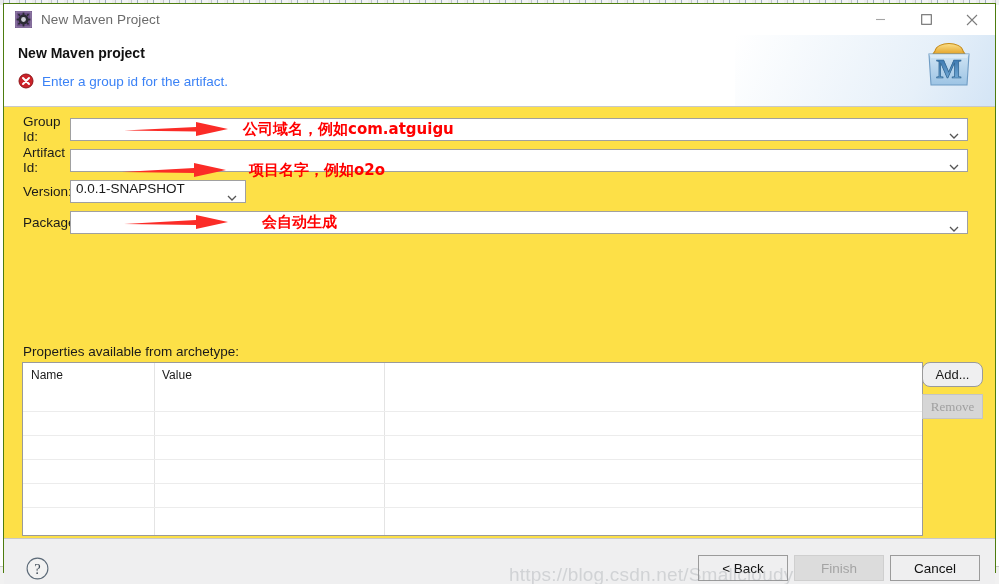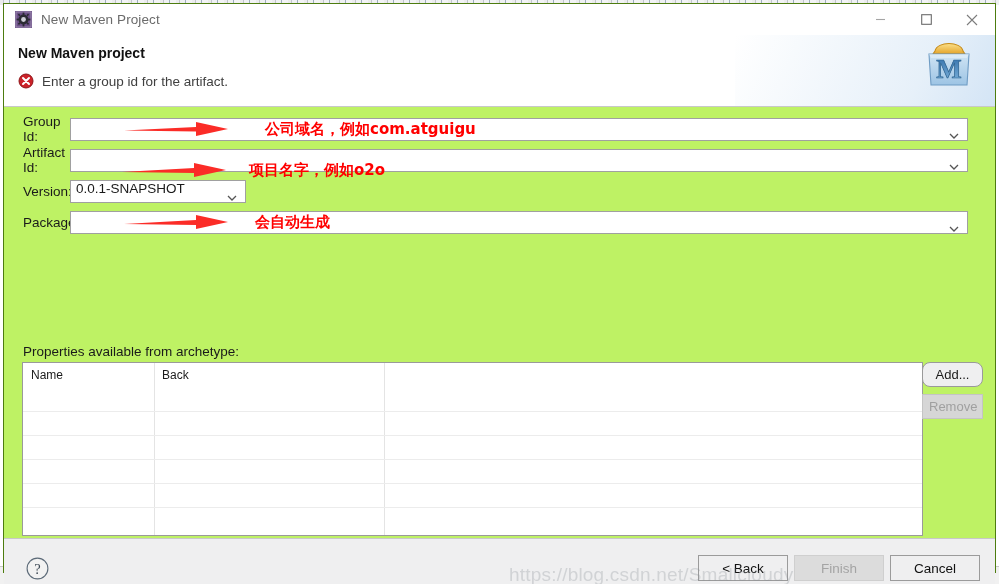--- a/index.html
+++ b/index.html
@@ -122,40 +122,40 @@
   .header-msg-row {
     position: absolute;
     left: 14px; top: 38px;
     display: flex;
     align-items: center;
     gap: 8px;
   }
   .err-icon { width: 16px; height: 16px; flex: none; }
   .header-msg {
     font-size: 13.5px;
-    color: #404040;
+    color: #3b82f6;
   }
   .maven-logo {
     position: absolute;
     right: 18px; top: 2px;
     width: 56px; height: 52px;
   }
   .hdr-gradient {
     position: absolute;
     right: 0; top: 0;
     width: 260px; height: 71px;
     background: linear-gradient(115deg, rgba(255,255,255,0) 0%, rgba(222,235,247,.75) 70%, rgba(209,227,245,.95) 100%);
     pointer-events: none;
   }
 
   
   .body {
     position: relative;
     height: 431px;
-    background: #bef264;
+    background: #fde047;
   }
 
   
   .form-row {
     position: absolute;
     left: 0;
     height: 24px;
     display: flex;
     align-items: center;
   }
@@ -445,21 +445,21 @@
             <svg width="10" height="7" viewBox="0 0 10 7">
                 <path d="M1 1.5 L5 5.5 L9 1.5" fill="none" stroke="#555" stroke-width="1.3"></path>
               </svg>
           </span>
         </div>
       </div>
       <div class="anno" style="left:120px; top:12px;">
         <svg class="anno-arrow" width="105" height="20" viewBox="0 0 105 20">
           <path d="M0 11.5 L72 8 L72 3 L104 10 L72 17 L72 12.5 Z" fill="#fb2c27"></path>
         </svg>
-        <span class="anno-text" style="margin-left:36px;">公司域名，例如com.atguigu</span>
+        <span class="anno-text" style="margin-left:14px;">公司域名，例如com.atguigu</span>
       </div>
 
       <div class="form-row" style="top:41px;">
         <span class="form-label">Artifact Id:</span>
         <div class="combo combo-wide">
           <span class="combo-value"></span>
           <span class="combo-arrow">
             <svg width="10" height="7" viewBox="0 0 10 7">
                 <path d="M1 1.5 L5 5.5 L9 1.5" fill="none" stroke="#555" stroke-width="1.3"></path>
               </svg>
@@ -493,40 +493,40 @@
             <svg width="10" height="7" viewBox="0 0 10 7">
                 <path d="M1 1.5 L5 5.5 L9 1.5" fill="none" stroke="#555" stroke-width="1.3"></path>
               </svg>
           </span>
         </div>
       </div>
       <div class="anno" style="left:120px; top:105px;">
         <svg class="anno-arrow" width="105" height="20" viewBox="0 0 105 20">
           <path d="M0 12 L72 8 L72 3 L104 10 L72 17 L72 13 Z" fill="#fb2c27"></path>
         </svg>
-        <span class="anno-text" style="margin-left:26px;">会自动生成</span>
+        <span class="anno-text" style="margin-left:33px;">会自动生成</span>
       </div>
 
       <div class="props-label">Properties available from archetype:</div>
       <div class="props-table">
         <div class="vline" style="left:131px;"></div>
         <div class="vline" style="left:361px;"></div>
         <div class="hline" style="top:48px;"></div>
         <div class="hline" style="top:72px;"></div>
         <div class="hline" style="top:96px;"></div>
         <div class="hline" style="top:120px;"></div>
         <div class="hline" style="top:144px;"></div>
         <div class="props-head">
           <span class="props-col col-name">Name</span>
-          <span class="props-col col-value">Back</span>
+          <span class="props-col col-value">Value</span>
         </div>
       </div>
 
       <button class="side-btn enabled" style="top:255px;">Add...</button>
-      <button class="side-btn disabled" style="top:287px;">Remove</button>
+      <button class="side-btn disabled" style="top:287px;font-family:Liberation Serif, serif;">Remove</button>
 
       <div class="advanced">
         <span class="tri">
           <svg width="7" height="9" viewBox="0 0 7 9">
               <path d="M0.5 0.5 L6 4.5 L0.5 8.5 Z" fill="#1a1a1a"></path>
             </svg>
         </span>
         <span>Advanced</span>
       </div>
     </div>

